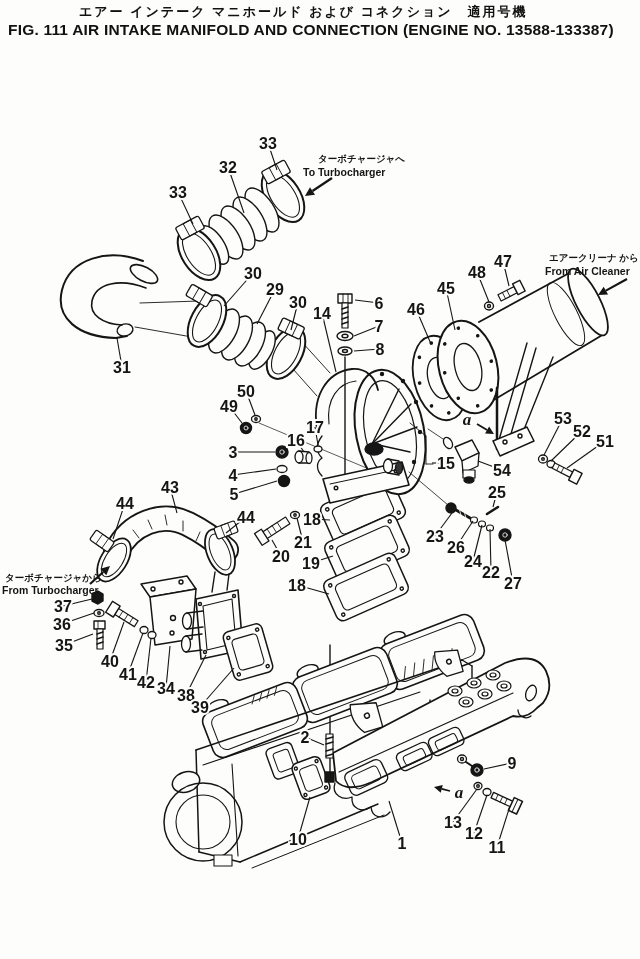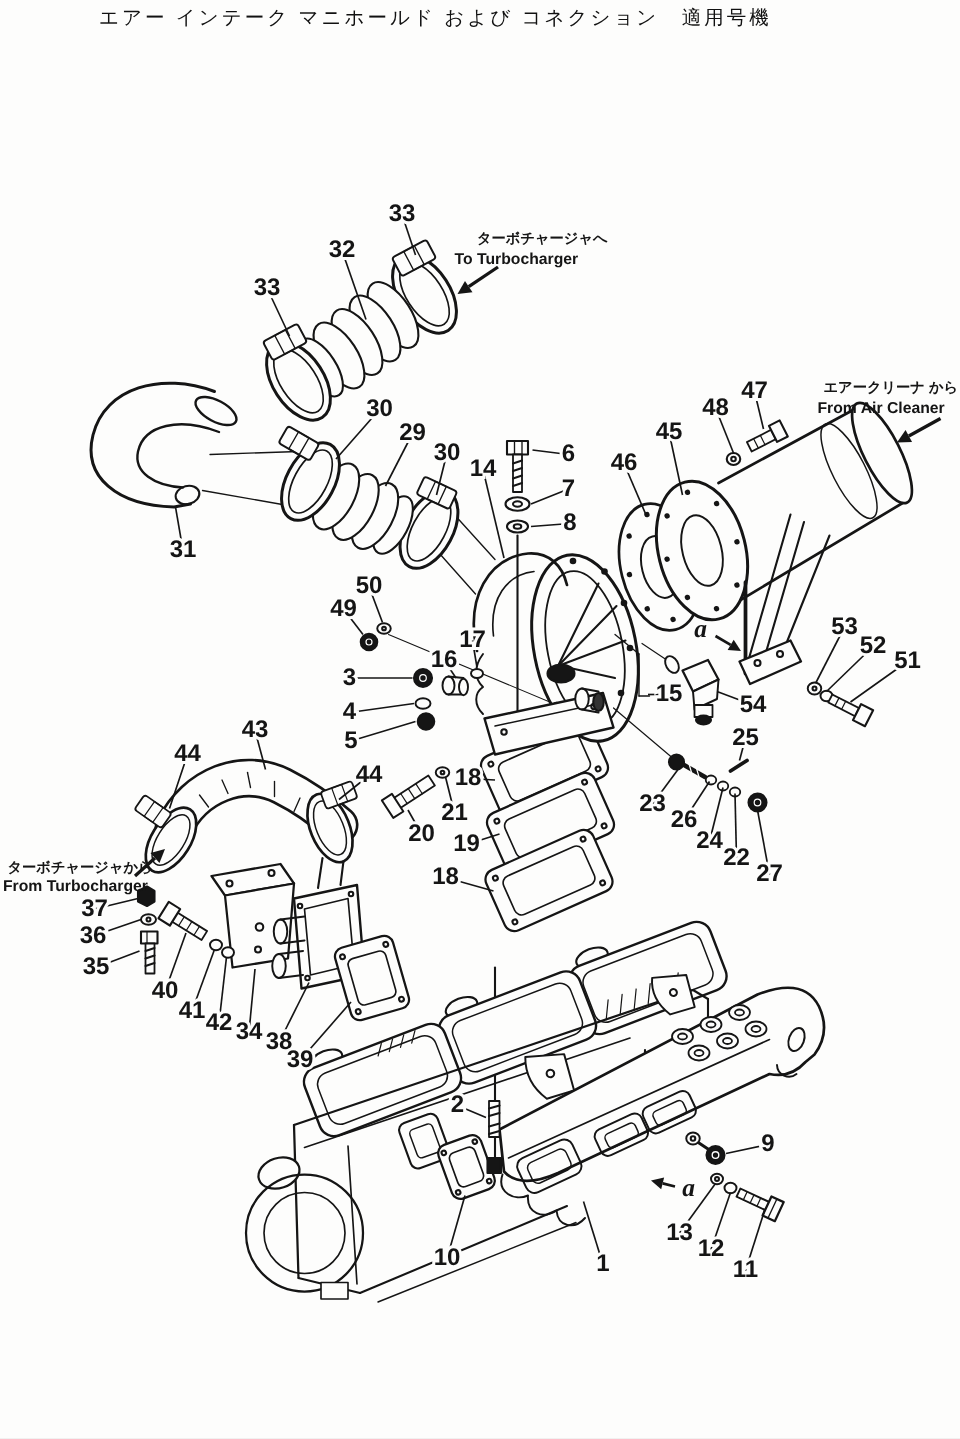--- a/index.html
+++ b/index.html
@@ -1,29 +1,30 @@
 <!DOCTYPE html>
 <html><head>
 <meta charset="utf-8">
 <style>
   html,body{margin:0;padding:0;background:#e8e8e8;}
   .page{position:relative;width:640px;height:959px;background:#fdfdfc;overflow:hidden;
         font-family:"Liberation Sans",sans-serif;color:#111;}
-  .title-jp{position:absolute;left:66px;top:3px;font-size:13px;font-weight:normal;
+  .title-jp{position:absolute;left:79px;top:3px;font-size:13px;font-weight:bold;
             letter-spacing:2px;white-space:nowrap;}
   .title-en{position:absolute;left:8px;top:21px;font-size:15.5px;font-weight:bold;
             letter-spacing:.2px;white-space:nowrap;}
   svg.diagram{position:absolute;left:0;top:0;}
   svg .art{stroke:#151515;fill:none;stroke-width:1.4;stroke-linecap:round;stroke-linejoin:round;}
 </style>
 </head>
 <body>
 
 <div class="page">
   <div class="title-jp">エアー インテーク マニホールド および コネクション　適用号機</div>
+  <div class="title-en">FIG. 111  AIR INTAKE MANIFOLD AND CONNECTION (ENGINE NO. 13588-133387)</div>
 
   <svg class="diagram" id="diagram" width="640" height="959" viewBox="0 0 640 959">
 
     <g class="art" stroke-width="0.9">
       <line x1="345" y1="357" x2="345" y2="618"></line>
       <line x1="330" y1="645" x2="330" y2="772"></line>
       <line x1="259" y1="423" x2="388" y2="477" stroke-width="0.7"></line>
     </g>
 
     <g class="art">

